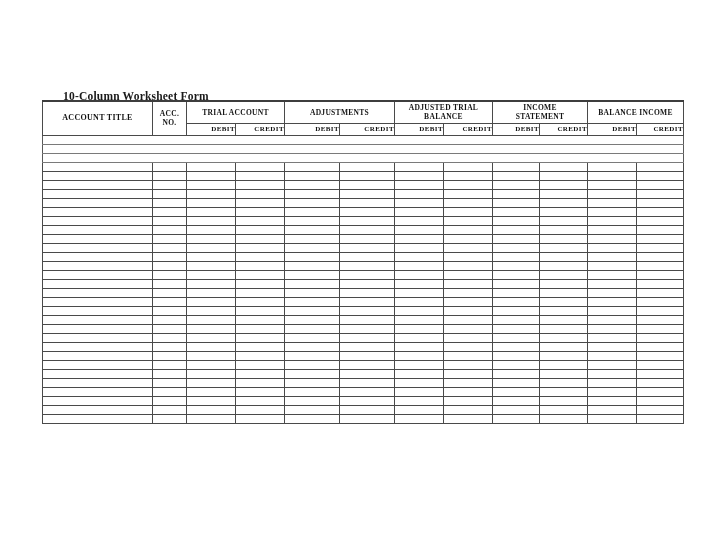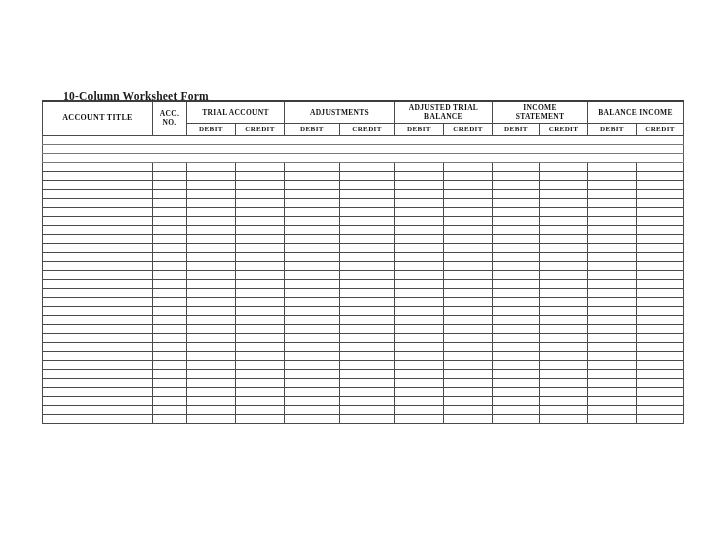--- a/index.html
+++ b/index.html
@@ -49,21 +49,21 @@
     letter-spacing: 0.3px;
     padding: 1px 0;
     color: #141414;
   }
 
   tr.header-row th { border-top: 2px solid #3d3d3d; height: 21px; }
   th.rowspan-cell { border-top: 2px solid #3d3d3d; }
 
   .multiline { white-space: pre-line; }
 
-  tr.subheader-row th { height: 11px; font-size: 7px; letter-spacing: 0.4px; }
+  tr.subheader-row th { height: 11px; font-size: 7px; letter-spacing: 0.4px; text-align: right; }
 
   tbody.grid tr { height: 9px; }
   tbody.grid td { border: 1px solid #4a4a4a; }
 
   th.account-title-cell { font-size: 8px; }
 </style>
 </head>
 <body>
 
 <div class="page-title">10-Column Worksheet Form</div>

